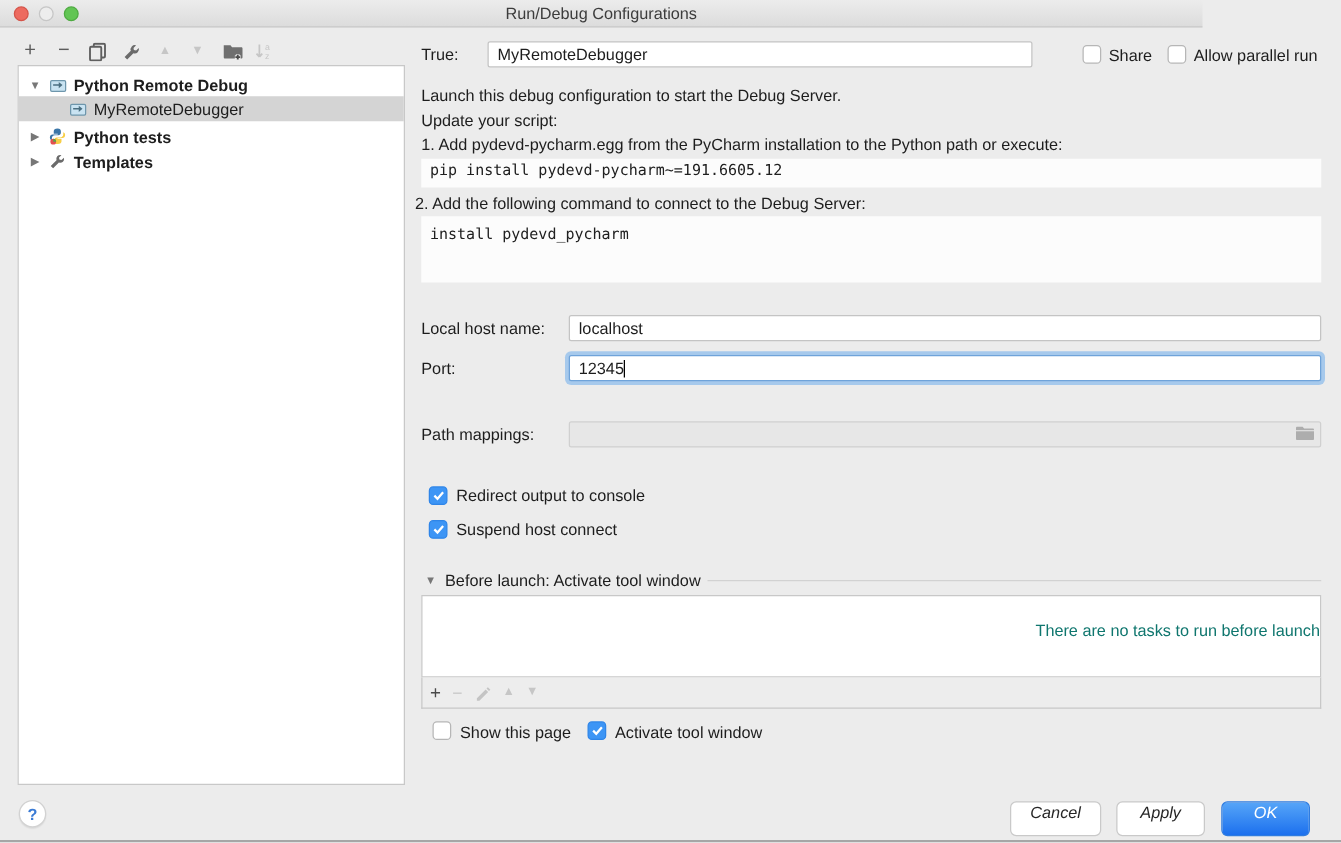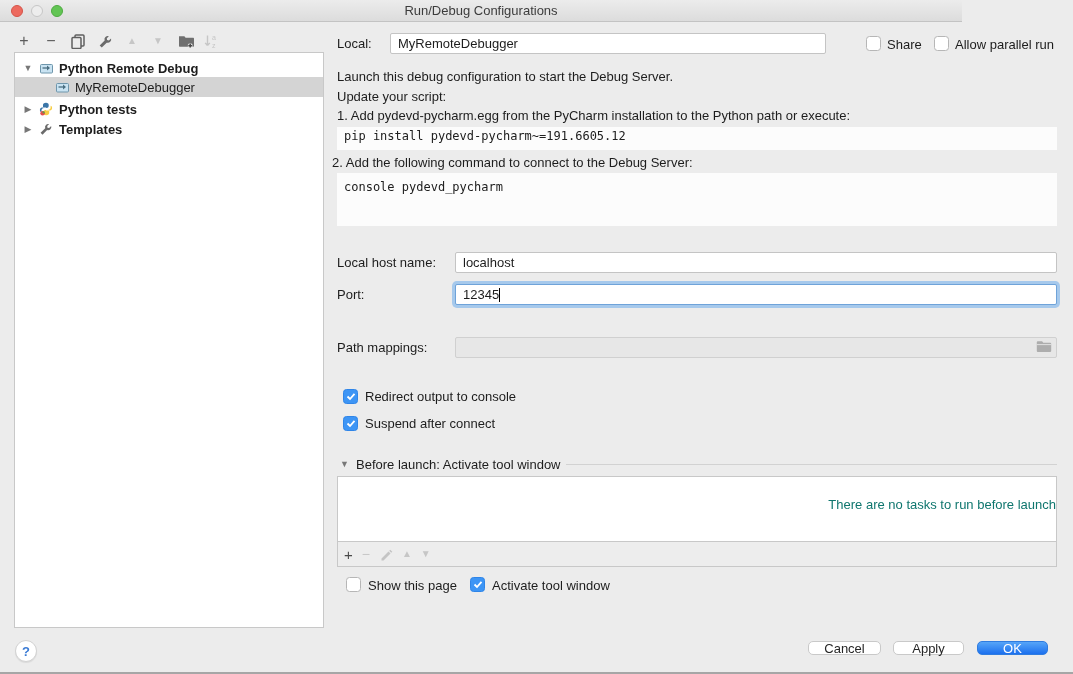--- a/index.html
+++ b/index.html
@@ -75,23 +75,23 @@
   }
   .tasks-empty { width:100%; text-align:right; margin-top:20px; color:#0f766e; }
   .tasks-strip {
     position:absolute; left:337px; top:542px; width:720px; height:25px;
     background:#ededed; border:1px solid #c8c8c8; border-top:none;
     display:flex; align-items:center; padding-left:6px; gap:9px;
   }
 
   
   .btn {
-    position:absolute; height:14px; border-radius:5px; background:#fff;
+    position:absolute; height:28px; border-radius:5px; background:#fff;
     border:1px solid #c9c9c9; font-size:13px; color:#262626;
-    display:flex; align-items:center; justify-content:center; cursor:default;
+    display:flex; justify-content:center; cursor:default;font-style:italic;
   }
   .btn.primary {
     background:linear-gradient(#56a5f8,#1c70ee); border:1px solid #2f7ce0; color:#fff;
   }
   .help-btn {
     position:absolute; left:15px; top:640px; width:22px; height:22px; border-radius:50%;
     background:#fff; border:1px solid #d2d2d2; box-shadow:0 1px 1px rgba(0,0,0,.08);
     display:flex; align-items:center; justify-content:center;
     color:#3a7bd5; font-size:13px; font-weight:bold;
   }
@@ -184,34 +184,34 @@
       <span class="chev">▶</span>
       <span class="t-ico" style="margin-left:6px;">
         <svg width="14" height="14" viewBox="0 0 16 16">
           <path d="M13.9 4.7a3.6 3.6 0 0 1-4.6 4.5L4 14.5 1.8 12.3 7.1 7a3.6 3.6 0 0 1 4.5-4.6L9.4 4.6l.3 1.9 1.9.3z" fill="#6b6b6b"></path>
         </svg>
       </span>
       <span class="tree-label bold">Templates</span>
     </div>
   </div>
 
-  <div class="lbl" style="left:337px; top:36px;">Local:</div>
+  <div class="lbl" style="left:337px; top:36px;">True:</div>
   <input class="field" style="left: 390px; top: 33px; width: 436px;" value="MyRemoteDebugger">
   <span class="cb" style="left:866px; top:36px;"></span>
   <div class="lbl" style="left:887px; top:37px;">Share</div>
   <span class="cb" style="left:934px; top:36px;"></span>
   <div class="lbl" style="left:955px; top:37px;">Allow parallel run</div>
 
   <div class="para" style="left:337px; top:69px;">Launch this debug configuration to start the Debug Server.</div>
   <div class="para" style="left:337px; top:89px;">Update your script:</div>
   <div class="para" style="left:337px; top:108px;">1. Add pydevd-pycharm.egg from the PyCharm installation to the Python path or execute:</div>
   <div class="codeblock" style="top:127px; height:23px;">pip install pydevd-pycharm~=191.6605.12</div>
   <div class="para" style="left:332px; top:155px;">2. Add the following command to connect to the Debug Server:</div>
   <div class="codeblock" style="top:173px; height:53px; padding-top:5px;">
-    <div>console pydevd_pycharm</div>
+    <div>install pydevd_pycharm</div>
   </div>
 
   <div class="lbl" style="left:337px; top:255px;">Local host name:</div>
   <input class="field" style="left: 455px; top: 252px; width: 602px;" value="localhost">
 
   <div class="lbl" style="left:337px; top:287px;">Port:</div>
   <input class="field focused" style="left: 455px; top: 284px; width: 602px;" value="12345">
   <div class="caret" style="left:499px; top:288px;"></div>
 
   <div class="lbl" style="left:337px; top:340px;">Path mappings:</div>
@@ -227,21 +227,21 @@
     <svg width="10" height="9" viewBox="0 0 10 9">
         <path d="M1.5 4.5 4 7 8.5 1.8" stroke="#fff" stroke-width="1.8" fill="none"></path>
       </svg>
   </span>
   <div class="lbl" style="left:365px; top:389px;">Redirect output to console</div>
   <span class="cb checked" style="left:343px; top:416px;">
     <svg width="10" height="9" viewBox="0 0 10 9">
         <path d="M1.5 4.5 4 7 8.5 1.8" stroke="#fff" stroke-width="1.8" fill="none"></path>
       </svg>
   </span>
-  <div class="lbl" style="left:365px; top:416px;">Suspend after connect</div>
+  <div class="lbl" style="left:365px; top:416px;">Suspend host connect</div>
 
   <span class="abs" style="left:340px; top:459px; font-size:9px; color:#777;">▼</span>
   <div class="lbl" style="left:356px; top:457px;">Before launch: Activate tool window</div>
   <div class="section-line" style="left:566px; top:464px; width:491px;"></div>
 
   <div class="tasks-box">
     <div class="tasks-empty">There are no tasks to run before launch</div>
   </div>
   <div class="tasks-strip">
     <span class="glyph" style="font-size:15px; color:#4a4a4a;">+</span>

